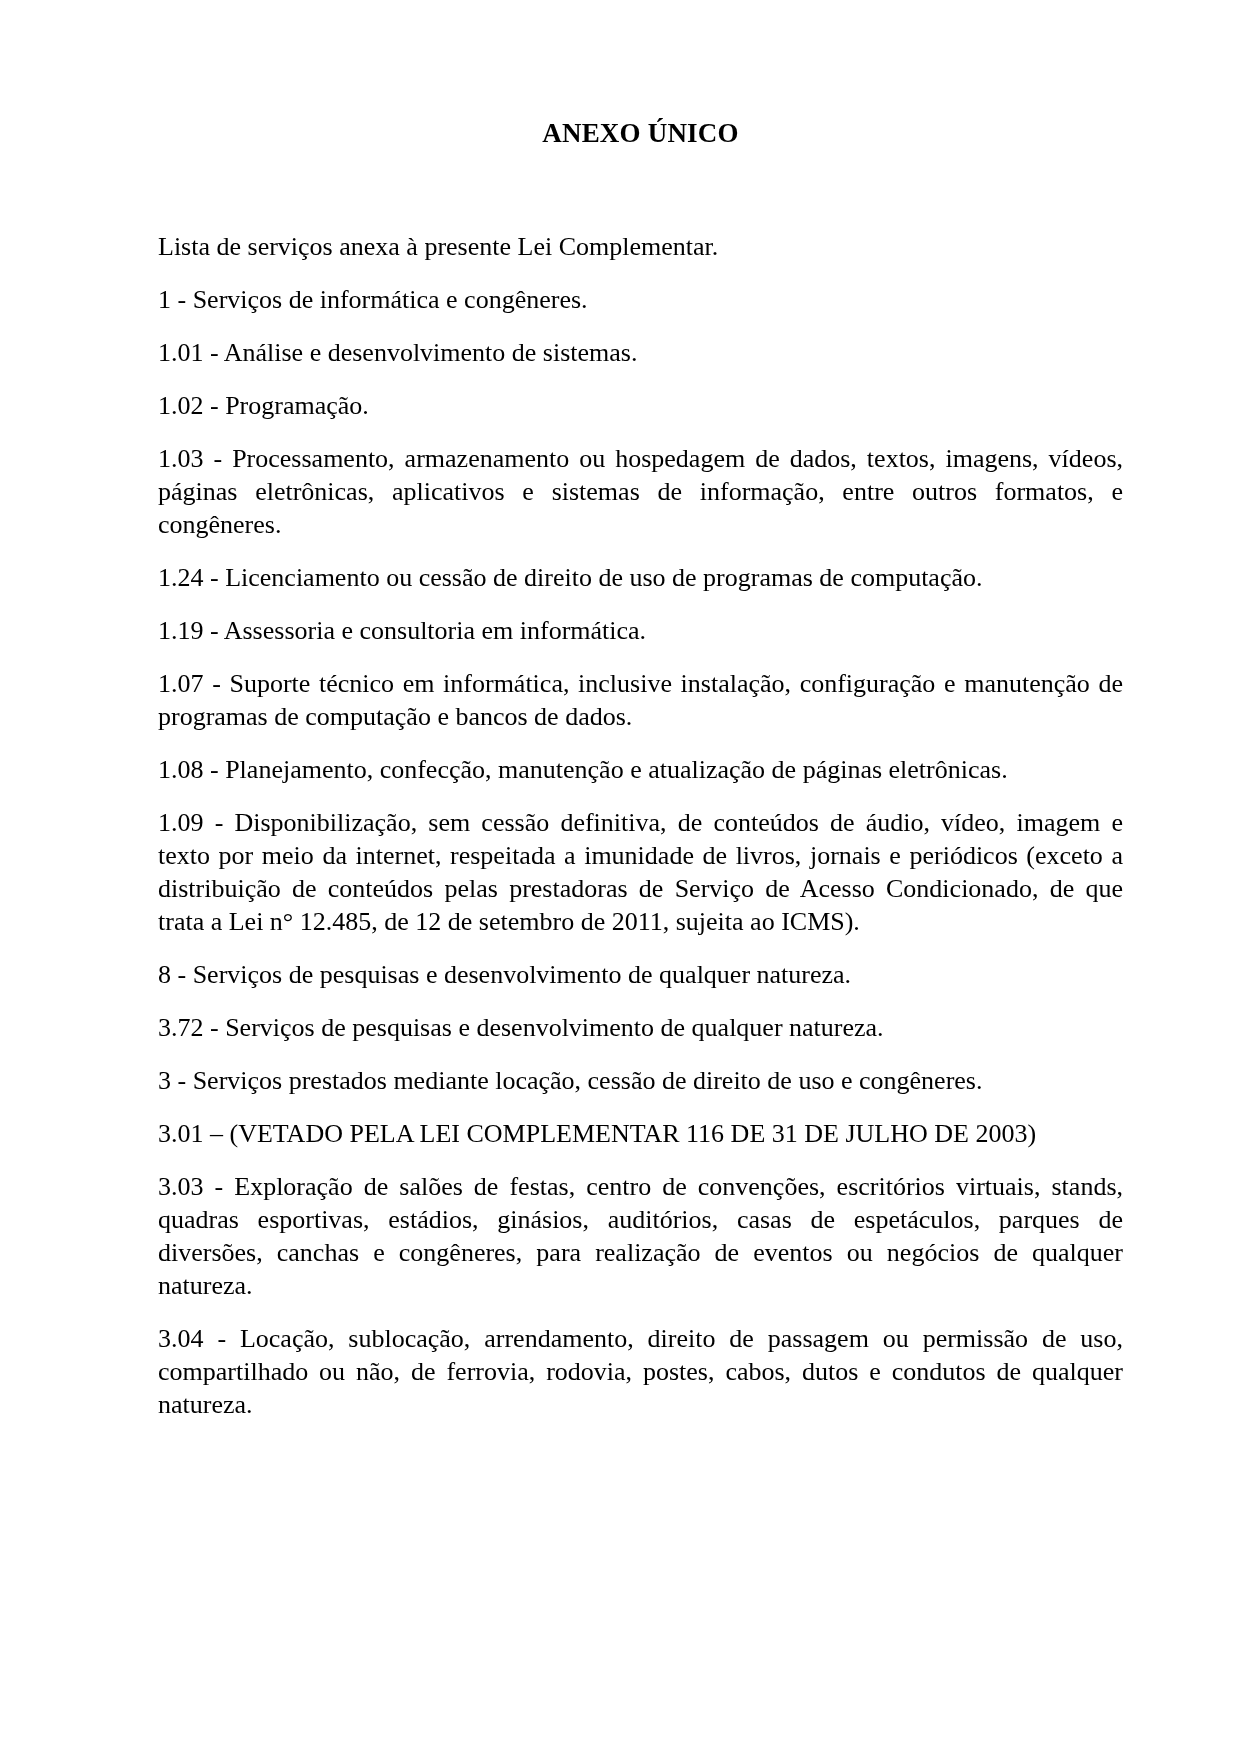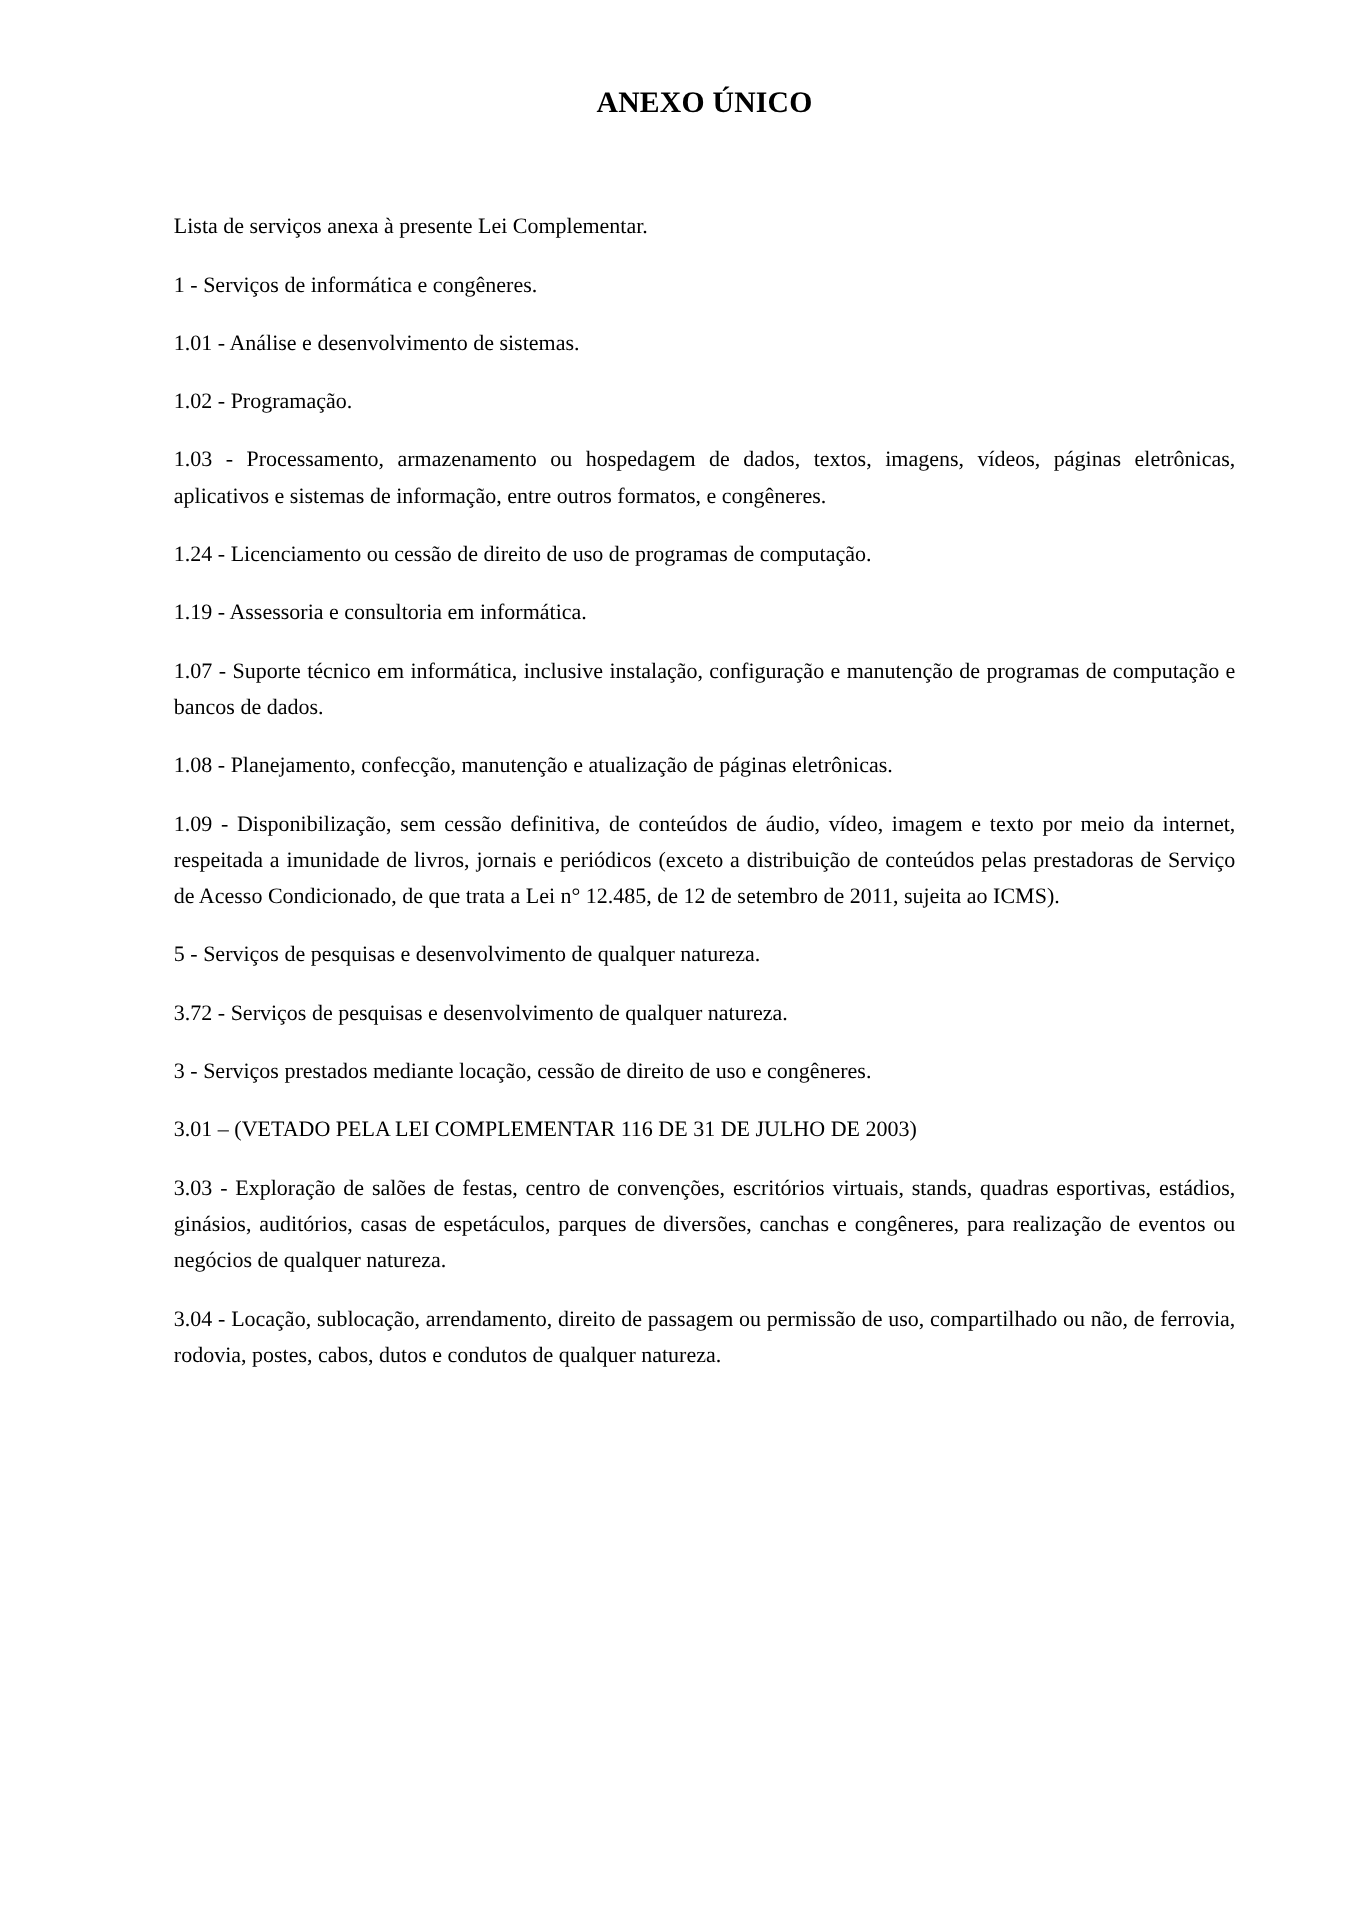--- a/index.html
+++ b/index.html
@@ -6,34 +6,34 @@
     margin: 0;
     padding: 0;
     background: #ffffff;
   }
   .page {
     position: relative;
     width: 1241px;
     min-height: 1755px;
     box-sizing: border-box;
     background: #ffffff;
-    padding: 78px 118px 60px 158px;
+    padding: 118px 118px 60px 158px;
     font-family: "Liberation Serif", "DejaVu Serif", serif;
     color: #000000;
   }
   .title {
     font-size: 27px;
     font-weight: bold;
     text-align: center;
     line-height: 30px;
     margin: 0 0 82px 0;
     letter-spacing: 0.2px;
   }
   .para {
-    font-size: 20px;
+    font-size: 26px;
     line-height: 33px;
     margin: 0 0 20px 0;
     text-align: justify;
     text-justify: inter-word;
   }
 </style>
 </head>
 <body>
 
 <div class="page">
@@ -42,20 +42,20 @@
       <p class="para">Lista de serviços anexa à presente Lei Complementar.</p>
       <p class="para">1 - Serviços de informática e congêneres.</p>
       <p class="para">1.01 - Análise e desenvolvimento de sistemas.</p>
       <p class="para">1.02 - Programação.</p>
       <p class="para">1.03 - Processamento, armazenamento ou hospedagem de dados, textos, imagens, vídeos, páginas eletrônicas, aplicativos e sistemas de informação, entre outros formatos, e congêneres.</p>
       <p class="para">1.24 - Licenciamento ou cessão de direito de uso de programas de computação.</p>
       <p class="para">1.19 - Assessoria e consultoria em informática.</p>
       <p class="para">1.07 - Suporte técnico em informática, inclusive instalação, configuração e manutenção de programas de computação e bancos de dados.</p>
       <p class="para">1.08 - Planejamento, confecção, manutenção e atualização de páginas eletrônicas.</p>
       <p class="para">1.09 - Disponibilização, sem cessão definitiva, de conteúdos de áudio, vídeo, imagem e texto por meio da internet, respeitada a imunidade de livros, jornais e periódicos (exceto a distribuição de conteúdos pelas prestadoras de Serviço de Acesso Condicionado, de que trata a Lei n° 12.485, de 12 de setembro de 2011, sujeita ao ICMS).</p>
-      <p class="para">5 - Serviços de pesquisas e desenvolvimento de qualquer natureza.</p>
+      <p class="para">8 - Serviços de pesquisas e desenvolvimento de qualquer natureza.</p>
       <p class="para">3.72 - Serviços de pesquisas e desenvolvimento de qualquer natureza.</p>
       <p class="para">3 - Serviços prestados mediante locação, cessão de direito de uso e congêneres.</p>
       <p class="para">3.01 – (VETADO PELA LEI COMPLEMENTAR 116 DE 31 DE JULHO DE 2003)</p>
       <p class="para">3.03 - Exploração de salões de festas, centro de convenções, escritórios virtuais, stands, quadras esportivas, estádios, ginásios, auditórios, casas de espetáculos, parques de diversões, canchas e congêneres, para realização de eventos ou negócios de qualquer natureza.</p>
       <p class="para">3.04 - Locação, sublocação, arrendamento, direito de passagem ou permissão de uso, compartilhado ou não, de ferrovia, rodovia, postes, cabos, dutos e condutos de qualquer natureza.</p>
     </div>
 </div>
 
 </body></html>

